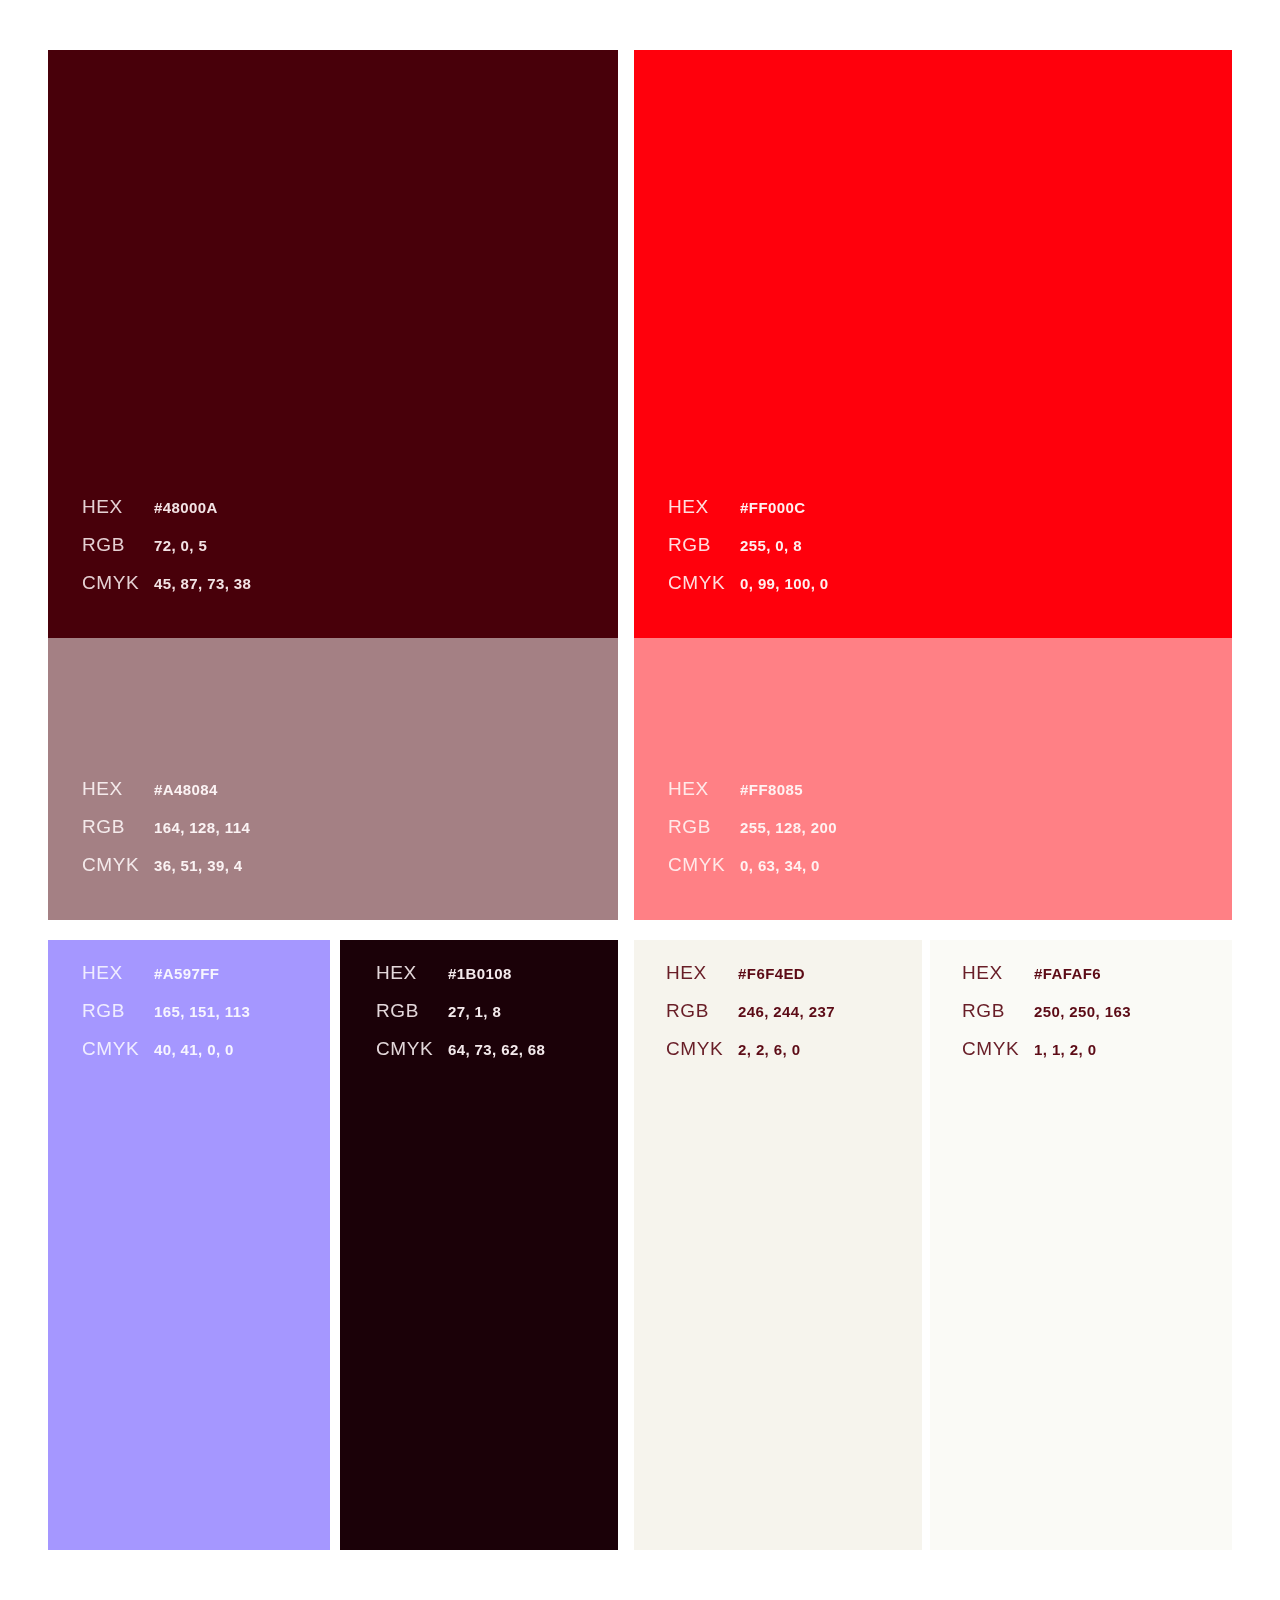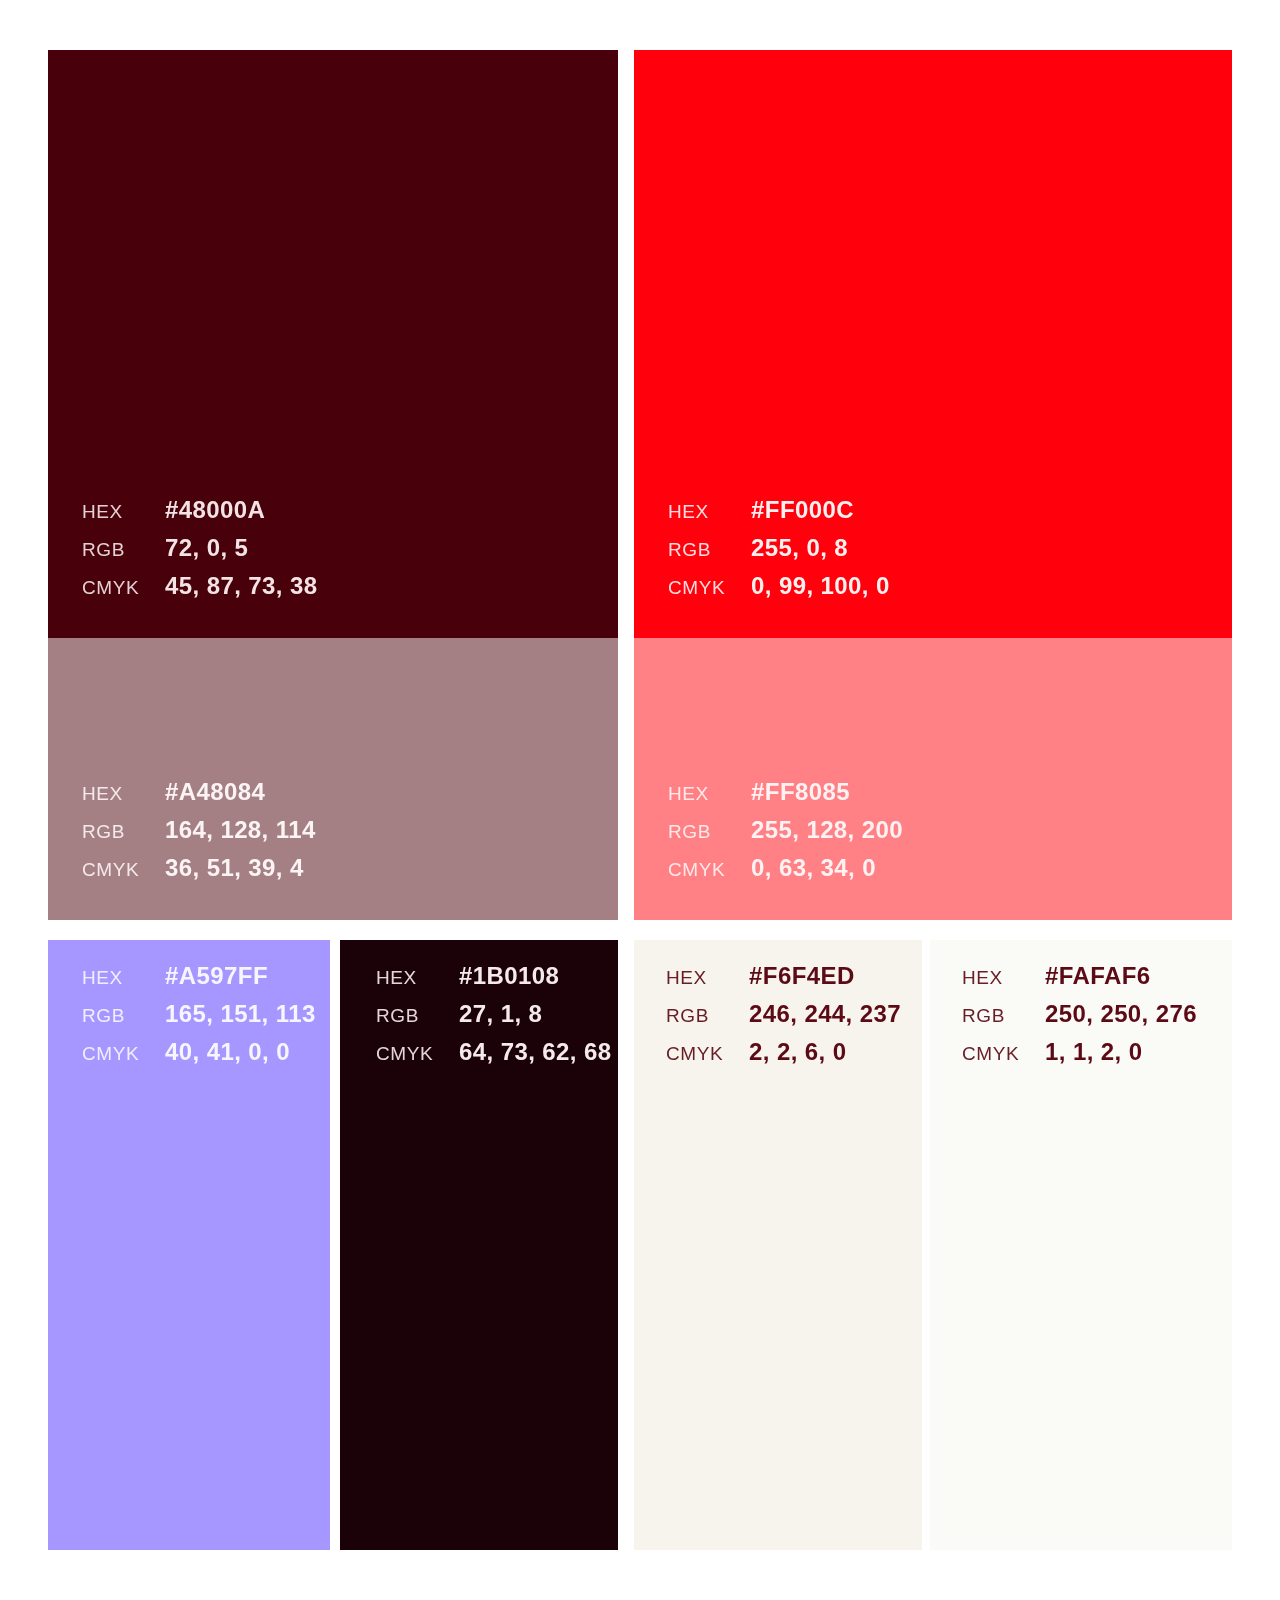--- a/index.html
+++ b/index.html
@@ -33,34 +33,33 @@
   .info {
     position: absolute;
     left: 34px;
   }
 
   .row {
     display: flex;
     align-items: baseline;
     height: 38px;
     white-space: nowrap;
-    gap: 11px;
   }
 
   .label {
     font-size: 19px;
     font-weight: 400;
     letter-spacing: 0.6px;
     width: 72px;
     flex: 0 0 72px;
     opacity: 0.92;
   }
 
   .value {
-    font-size: 24px;
+    font-size: 15px;
     font-weight: 700;
     letter-spacing: 0.4px;
   }
 
   .value .hashmark {
     font-weight: 700;
     letter-spacing: -0.5px;
     margin-right: 1px;
   }
 
@@ -220,21 +219,21 @@
   </div>
 
   <div class="swatch" id="sw-8" style="background: rgb(250, 250, 246); color: rgb(92, 11, 22);">
     <div class="info">
       <div class="row">
         <span class="label">HEX</span>
         <span class="value"><span class="hashmark">#</span><span>FAFAF6</span></span>
       </div>
       <div class="row">
         <span class="label">RGB</span>
-        <span class="value">250, 250, 276</span>
+        <span class="value">250, 250, 163</span>
       </div>
       <div class="row">
         <span class="label">CMYK</span>
         <span class="value">1, 1, 2, 0</span>
       </div>
     </div>
   </div>
 
 </div>
 

